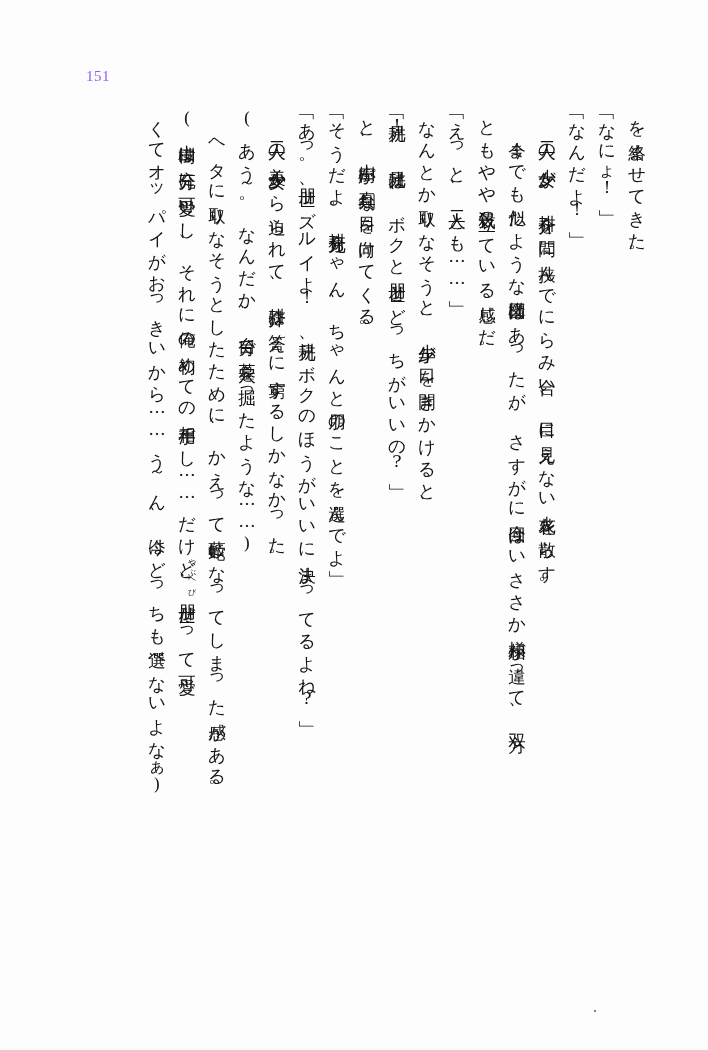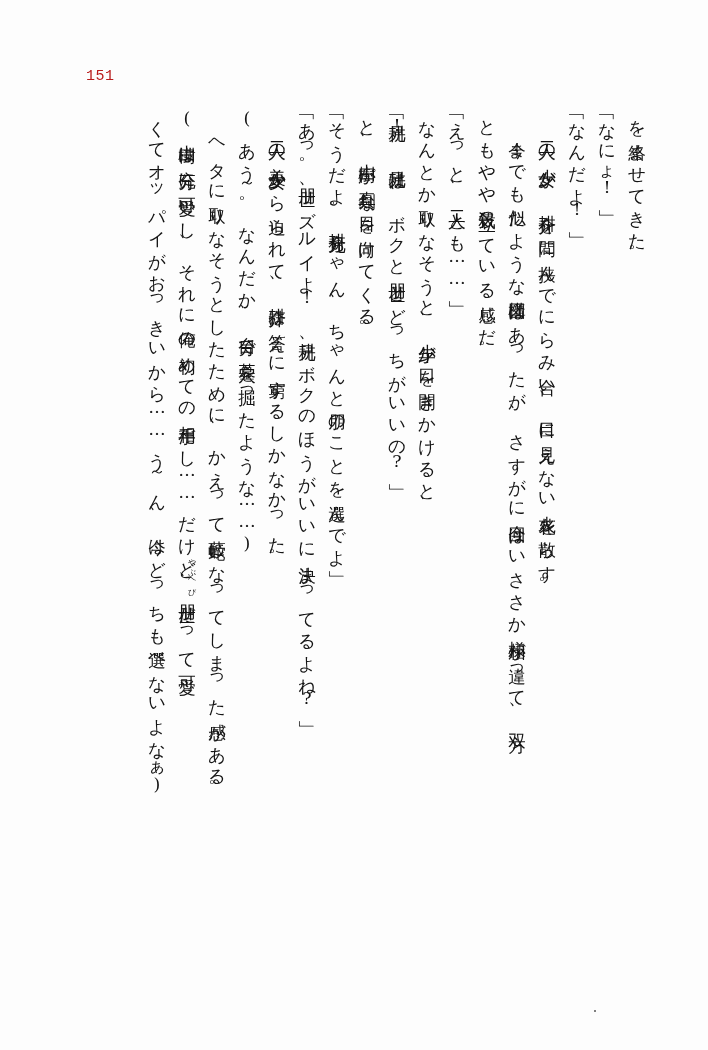--- a/index.html
+++ b/index.html
@@ -17,22 +17,22 @@
     height: 1050px;
     background: #fdfdfd;
     overflow: hidden;
   }
   .page-number {
     position: absolute;
     top: 68px;
     left: 86px;
     font-size: 15px;
     letter-spacing: 0.5px;
-    color: #b91c1c;
-    font-family: Liberation Mono, monospace;
+    color: #8b5cf6;
+    font-family: Liberation Serif, serif;
     text-align: right;
   }
   .text-block {
     position: absolute;
     top: 108px;
     left: 62px;
     width: 590px;
     height: 880px;
     display: flex;
     flex-direction: row-reverse;

